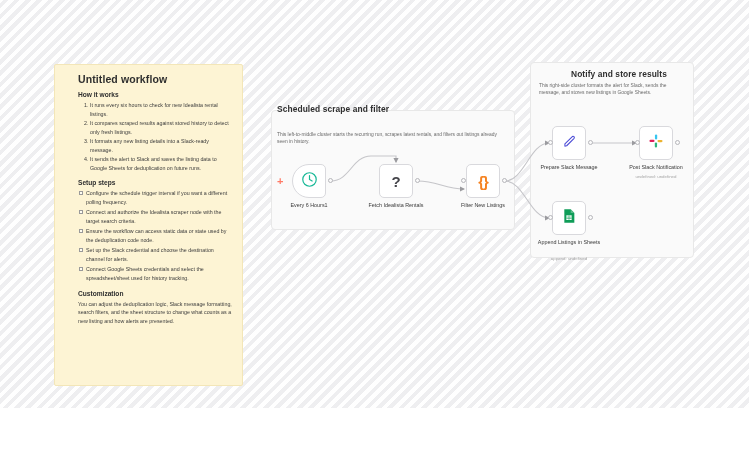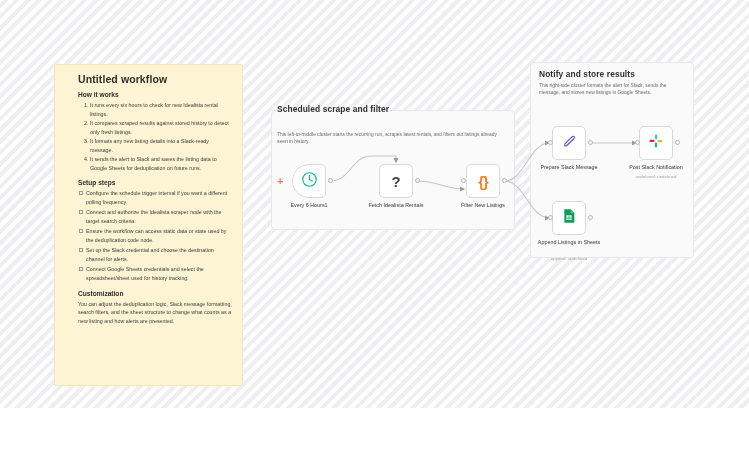--- a/index.html
+++ b/index.html
@@ -104,21 +104,21 @@
     letter-spacing: 0.1px;
   }
   .cluster-desc {
     position: absolute;
     font-size: 4.9px;
     line-height: 1.5;
     color: #6a6a6a;
   }
   #lt-title { left: 277px; top: 104px; }
   #lt-desc  { left: 277px; top: 131px; width: 228px; }
-  #rt-title { left: 539px; top: 69px; }
+  #rt-title { left: 571px; top: 69px; }
   #rt-desc  { left: 539px; top: 82px; width: 150px; }
 
   
   #edges {
     position: absolute;
     left: 0; top: 0;
     width: 749px; height: 408px;
     pointer-events: none;
   }
 

